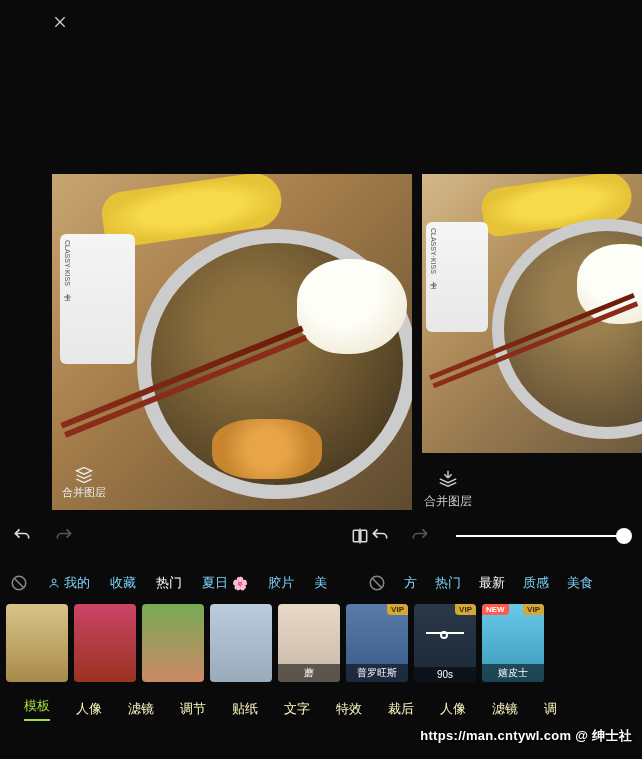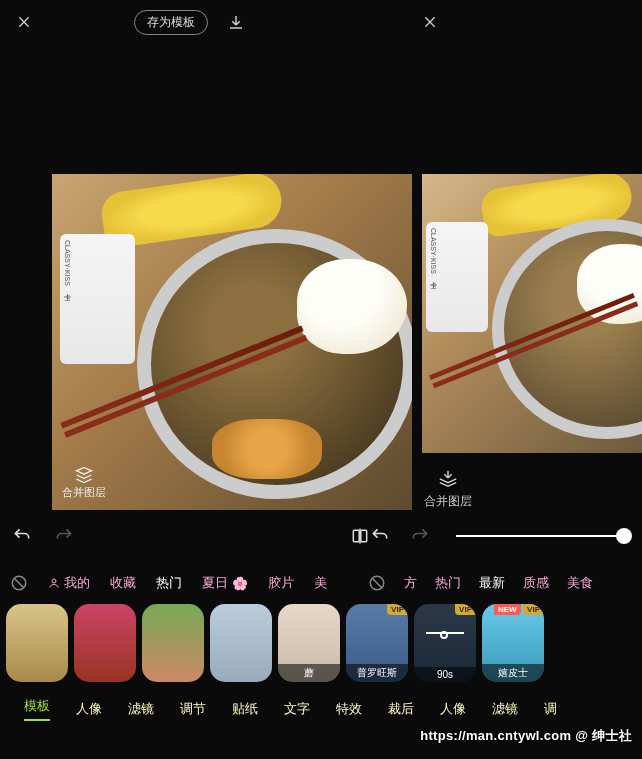--- a/index.html
+++ b/index.html
@@ -104,44 +104,44 @@
   .slider-thumb { position: absolute; right: -2px; top: -7px; width: 16px; height: 16px; border-radius: 50%; background: #fff; }
 
   .category-row {
     display: flex;
     align-items: center;
     height: 42px;
     font-size: 13px;
   }
   .cat-left { width: 360px; display: flex; align-items: center; gap: 20px; padding-left: 10px; overflow: hidden; }
   .cat-right { flex: 1; display: flex; align-items: center; gap: 18px; padding-left: 8px; overflow: hidden; }
-  .cat-item { color: #f9a8d4; white-space: nowrap; display:flex; align-items:center; gap:4px; }
+  .cat-item { color: #7dd3fc; white-space: nowrap; display:flex; align-items:center; gap:4px; }
   .cat-item.active { color: #fff; font-weight: 500; }
   .cat-no { width: 18px; height: 18px; }
 
   .thumb-row {
     display: flex;
     height: 84px;
     padding: 0 6px;
     gap: 6px;
     overflow: hidden;
   }
   .thumb {
     width: 62px; height: 78px;
-    border-radius: 15px;
+    border-radius: 4px;
     position: relative;
     flex-shrink: 0;
     display: flex; flex-direction: column; justify-content: flex-end; align-items: center;
     font-size: 10px; color: #fff;
     overflow: hidden;
   }
   .thumb.active { border: 2px solid #a4e03a; }
   .thumb .lbl { background: rgba(0,0,0,0.55); width: 100%; text-align: center; padding: 2px 0; }
   .thumb .vip { position: absolute; top: 0; right: 0; background: #d4a736; color: #3a2a08; font-size: 8px; font-weight: 700; padding: 1px 4px; border-radius: 0 0 0 4px; }
-  .thumb .newtag { position: absolute; top: 0; left: 0; background: #ff5a4c; color: #fff; font-size: 8px; font-weight: 700; padding: 1px 4px; border-radius: 0 0 4px 0; margin-left: 12px; }
+  .thumb .newtag { position: absolute; top: 0; left: 0; background: #ff5a4c; color: #fff; font-size: 8px; font-weight: 700; padding: 1px 4px; border-radius: 0 0 4px 0; }
   .refresh-thumb { background: #8fb82e; display:flex; flex-direction:column; align-items:center; justify-content:center; gap:6px; }
   .refresh-thumb svg { width: 26px; height: 26px; }
 
   .bottom-tabs {
     display: flex;
     align-items: center;
     height: 42px;
     padding: 0 24px;
     gap: 26px;
     font-size: 13px;
@@ -159,33 +159,20 @@
     text-shadow: 0 0 3px #000, 0 0 3px #000;
     letter-spacing: 0.3px;
   }
 
   .right-col { display:flex; flex-direction:column; flex:1; }
 </style>
 </head>
 <body>
 
 <div class="topbar">
-  <div class="topbar-left">
-    <div class="icon-btn close-x">
-      <svg viewBox="0 0 24 24" stroke="currentColor" stroke-width="2" fill="none">
-          <path d="M5 5l14 14M19 5L5 19"></path>
-        </svg>
-    </div>
-    <button class="pill-btn">存为模板</button>
-    <div class="icon-btn">
-      <svg viewBox="0 0 24 24" stroke="currentColor" stroke-width="2" fill="none">
-          <path d="M12 4v12m0 0l-5-5m5 5l5-5M4 20h16"></path>
-        </svg>
-    </div>
-  </div>
   <div class="icon-btn close-x" style="margin-left:40px">
     <svg viewBox="0 0 24 24" stroke="currentColor" stroke-width="2" fill="none">
         <path d="M5 5l14 14M19 5L5 19"></path>
       </svg>
   </div>
 </div>
 
 <div class="canvas-area">
   <div class="preview-left">
     <div class="food-banana-l"></div>

